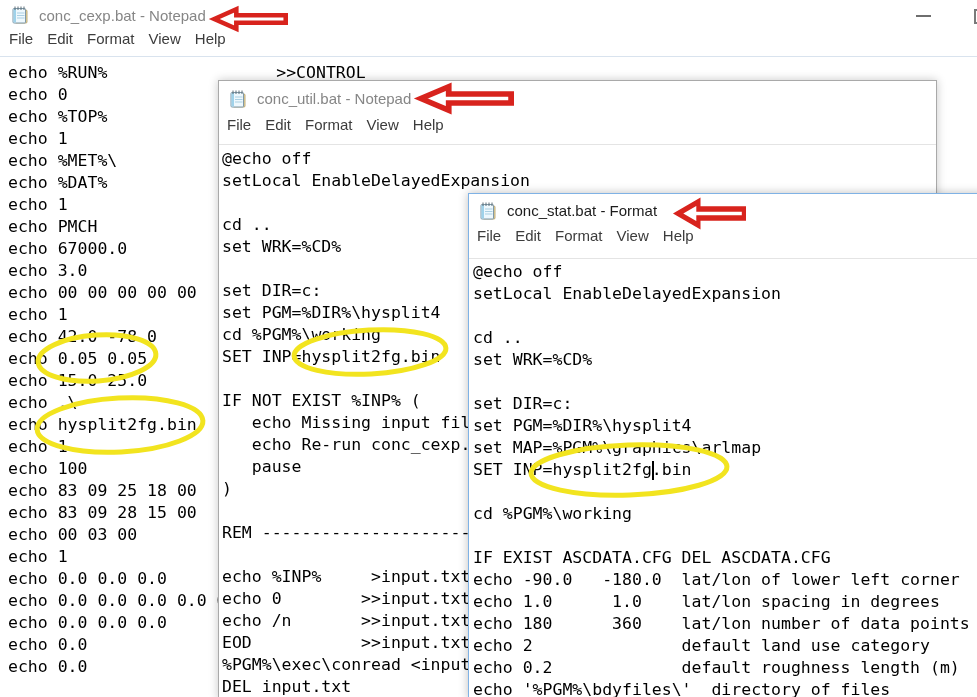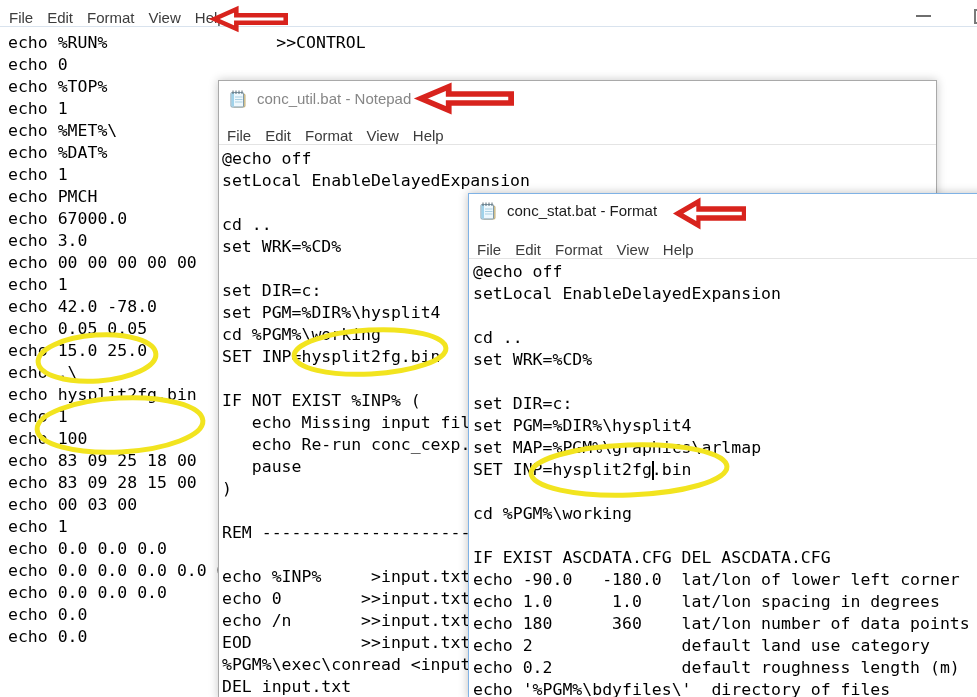--- a/index.html
+++ b/index.html
@@ -5,21 +5,21 @@
   html,body{margin:0;padding:0;background:#ffffff;}
   #screen{
     position:relative;width:977px;height:697px;overflow:hidden;background:#ffffff;
     font-family:"Liberation Sans", sans-serif;
   }
   .win{position:absolute;background:#ffffff;box-sizing:border-box;}
   .titlebar{display:flex;align-items:center;background:#ffffff;}
   .apptitle{font-size:15px;margin-left:9px;white-space:nowrap;}
   .apptitle.inactive{color:#868686;}
   .apptitle.active{color:#1c1c1c;}
-  .menubar{display:flex;align-items:flex-end;background:#ffffff;}
+  .menubar{display:flex;align-items:flex-start;background:#ffffff;}
   .menuitem{font-size:15px;color:#3c3c3c;padding:0 7px;white-space:nowrap;}
   .code{
     margin:0;font-family:"DejaVu Sans Mono", monospace;font-size:16.5px;line-height:22px;
     color:#000000;white-space:pre;overflow:hidden;
   }
   
   #win1{left:0;top:0;width:977px;height:697px;}
   #win1 .titlebar{height:30px;padding-left:10px;}
   #win1 .menubar{height:26px;padding-left:2px;border-bottom:1px solid #d9e3ee;}
   #win1 .code{padding:5px 0 0 8px;height:635px;}
@@ -43,20 +43,39 @@
   .annot{position:absolute;pointer-events:none;}
   .annot svg{display:block;overflow:visible;}
   #cursor{position:absolute;left:651px;top:460px;width:1.5px;height:19px;background:#000;}
 </style>
 </head>
 <body>
 
 <div id="screen">
 
   <div class="win" id="win1">
+    <div class="titlebar">
+      <span class="appicon">
+        <svg viewBox="0 0 20 20" width="20" height="20">
+          <rect x="5" y="5" width="12" height="13" rx="1" fill="#e8d9a8" stroke="#b09b5e" stroke-width="0.8"></rect>
+          <rect x="3" y="3.5" width="12.5" height="14.5" rx="1" fill="#eef8fd" stroke="#7e98a8" stroke-width="1"></rect>
+          <rect x="3.5" y="4" width="2.5" height="13.5" fill="#9fd2ea"></rect>
+          <line x1="7" y1="8" x2="14.5" y2="8" stroke="#aacfe2" stroke-width="1"></line>
+          <line x1="7" y1="10.5" x2="14.5" y2="10.5" stroke="#aacfe2" stroke-width="1"></line>
+          <line x1="7" y1="13" x2="14.5" y2="13" stroke="#aacfe2" stroke-width="1"></line>
+          <g stroke="#5d6e79" stroke-width="1">
+              <line x1="5" y1="1.5" x2="5" y2="5"></line>
+              <line x1="8" y1="1.5" x2="8" y2="5"></line>
+              <line x1="11" y1="1.5" x2="11" y2="5"></line>
+              <line x1="14" y1="1.5" x2="14" y2="5"></line>
+            </g>
+        </svg>
+      </span>
+      <span class="apptitle inactive">conc_cexp.bat - Notepad</span>
+    </div>
     <div class="menubar">
       <span class="menuitem">File</span>
       <span class="menuitem">Edit</span>
       <span class="menuitem">Format</span>
       <span class="menuitem">View</span>
       <span class="menuitem">Help</span>
     </div>
     <pre class="code">echo %RUN%                 &gt;&gt;CONTROL
 echo 0
 echo %TOP%

